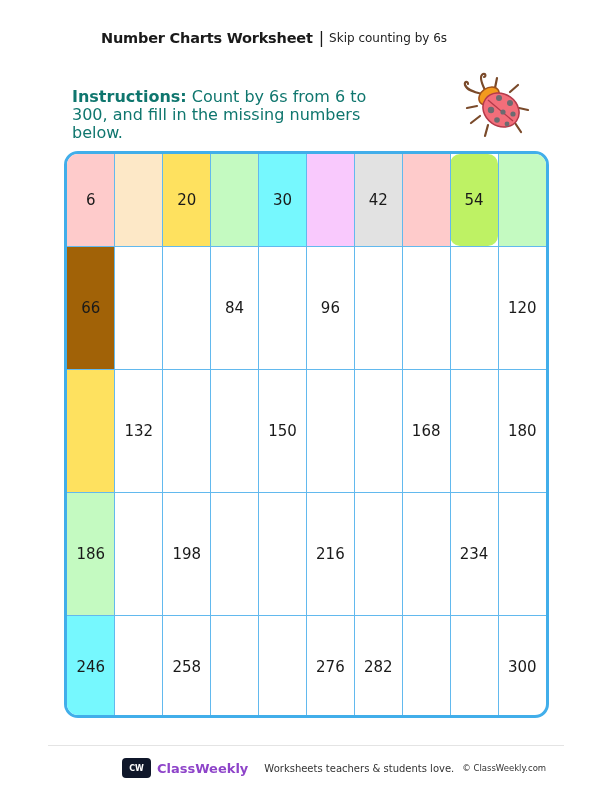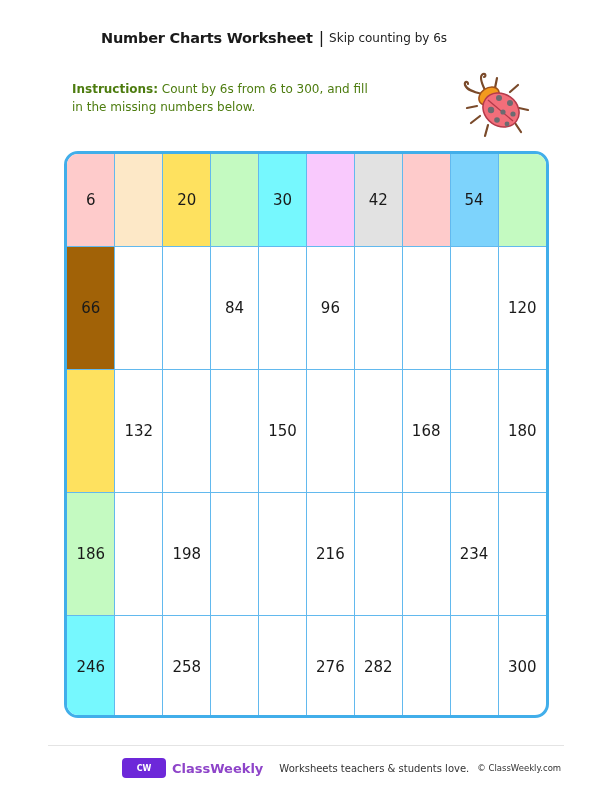--- a/index.html
+++ b/index.html
@@ -1,36 +1,36 @@
 <!DOCTYPE html>
 <html><head>
 <meta charset="utf-8">
 <style>
   * { box-sizing: border-box; margin: 0; padding: 0; }
   body { width: 612px; height: 792px; background: #ffffff; position: relative; font-family: "DejaVu Sans", "Liberation Sans", sans-serif; color: #222; overflow: hidden; }
   .header { position: absolute; left: 58px; top: 28px; font-size: 14.5px; display: flex; align-items: center; white-space: nowrap; margin-left: 43px; }
   .header .title { font-weight: bold; color: #1a1a1a; letter-spacing: -0.2px; }
   .header .sep { margin: 0 5px 0 6px; font-size: 16px; color: #1a1a1a; }
   .header .subtitle { font-size: 12px; color: #222; }
-  .instructions { position: absolute; left: 72px; top: 80px; width: 310px; font-size: 12px; line-height: 18px; color: #4d7c0f; }
+  .instructions { position: absolute; left: 72px; top: 88px; width: 310px; font-size: 16px; line-height: 18px; color: #0f766e; }
   .instructions b { font-weight: bold; }
   .ladybug { position: absolute; left: 455px; top: 68px; width: 80px; height: 80px; }
   .grid-wrap { position: absolute; left: 64px; top: 151px; width: 485px; height: 567px; border: 3px solid #41aeea; border-radius: 14px; overflow: hidden; background: #fff; }
   table { border-collapse: collapse; width: 100%; height: 100%; table-layout: fixed; }
   td { border: 1px solid #62b9ee; text-align: center; vertical-align: middle; font-size: 15px; color: #1a1a1a; padding: 0; }
   tr:first-child td { border-top: none; }
   tr:last-child td { border-bottom: none; }
   td:first-child { border-left: none; }
   td:last-child { border-right: none; }
   tr.r0 { height: 92px; }
   tr.r1, tr.r2, tr.r3 { height: 123px; }
   tr.r4 { height: 103px; }
   .footer-line { position: absolute; left: 48px; right: 48px; top: 745px; border-top: 1px solid #e4e4e4; }
   .footer { position: absolute; left: 122px; top: 758px; display: flex; align-items: center; white-space: nowrap; }
-  .logo-box { width: 44px; height: 20px; background: #6d28d9; border-radius: 4px; color: #fff; font-size: 8px; font-weight: bold; display: flex; align-items: center; justify-content: center; }
+  .logo-box { width: 29px; height: 20px; background: #0f172a; border-radius: 4px; color: #fff; font-size: 8px; font-weight: bold; display: flex; align-items: center; justify-content: center; }
   .brand { margin-left: 6px; font-size: 13px; font-weight: bold; color: #8e44c9; }
   .tagline { margin-left: 16px; font-size: 10px; color: #333; }
   .copyright { margin-left: 8px; font-size: 8.5px; color: #333; }
 </style>
 </head>
 <body>
 
 <div class="header">
   <span class="title">Number Charts Worksheet</span>
   <span class="sep">|</span>
@@ -72,21 +72,21 @@
     <tbody id="grid-body">
         <tr class="r0">
           <td style="background: rgb(254, 203, 203);">6</td>
           <td style="background: rgb(253, 232, 199);"></td>
           <td style="background: rgb(254, 225, 95);">20</td>
           <td style="background: rgb(196, 250, 193);"></td>
           <td style="background: rgb(118, 248, 254);">30</td>
           <td style="background: rgb(249, 201, 253);"></td>
           <td style="background: rgb(226, 226, 226);">42</td>
           <td style="background: rgb(254, 203, 203);"></td>
-          <td style="background: #7dd3fc;">54</td>
+          <td style="background: #bef264; border-radius: 10px;">54</td>
           <td style="background: rgb(196, 250, 193);"></td>
         </tr>
         <tr class="r1">
           <td style="background: #a16207;">66</td>
           <td></td>
           <td></td>
           <td>84</td>
           <td></td>
           <td>96</td>
           <td></td>

